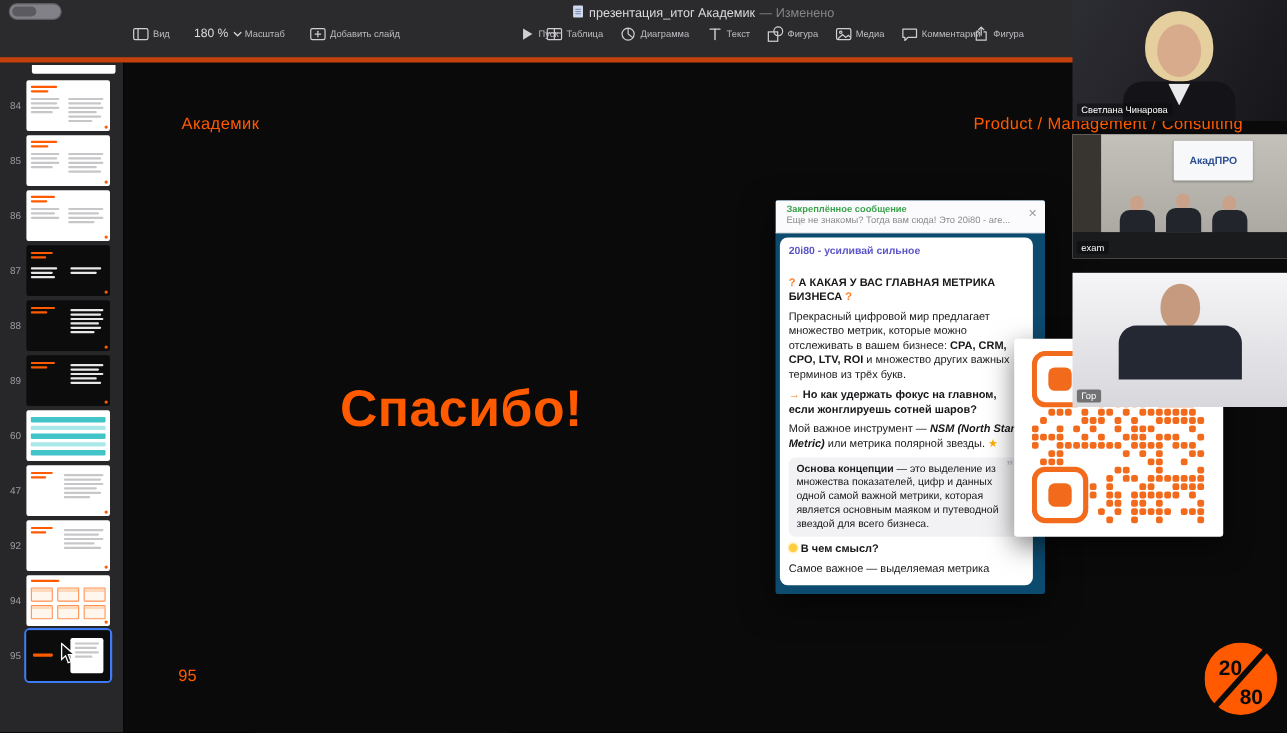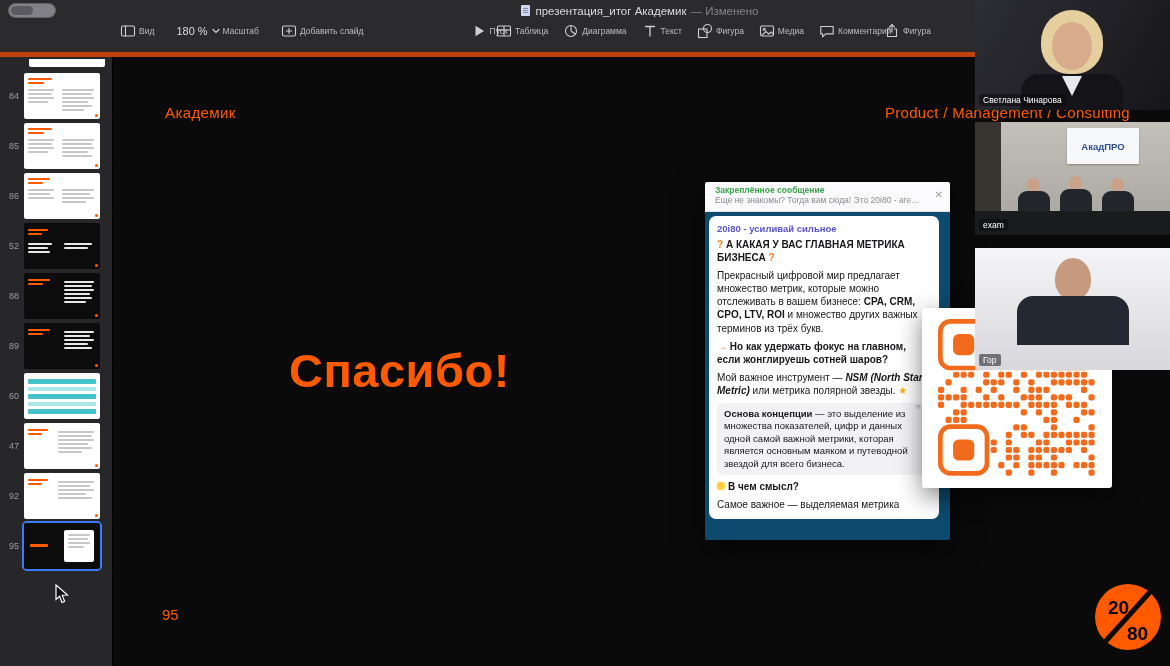--- a/index.html
+++ b/index.html
@@ -37,31 +37,31 @@
   .deco i.yb{background:#f6c84c;border-radius:1px}
   .deco i.gb{width:20px;height:13px;border:1px solid #ff9050;background:linear-gradient(#ffd9ba 0 3px,#fff6ee 3px);border-radius:1px}
   .deco i.card95{background:#fff;border-radius:2px}
   .dot{position:absolute;right:2px;bottom:2px;width:3px;height:3px;border-radius:50%;background:#ff5a00}
 
   
   .canvas{position:absolute;left:113px;top:57px;width:1057px;height:609px;background:#0a0a0a;overflow:hidden}
   .orange{color:#ff5a00}
   .brand{position:absolute;left:52px;top:47px;font-size:15px;letter-spacing:.4px}
   .category{position:absolute;right:40px;top:47px;font-size:15px;letter-spacing:.3px}
-  .big-title{position:absolute;left:176px;top:286px;font-size:47px;font-weight:bold;letter-spacing:.5px}
+  .big-title{position:absolute;left:196px;top:286px;font-size:47px;font-weight:bold;letter-spacing:.5px}
   .pagenum{position:absolute;left:49px;top:549px;font-size:15px}
 
   
   .post{position:absolute;left:592px;top:125px;width:245px;height:358px;background:#0c4a6e;border-radius:2px;box-shadow:0 10px 30px rgba(0,0,0,.55);overflow:hidden}
   .pinbar{height:30px;background:#fbfbfd;border-bottom:1px solid #e3e3e8;padding:3px 8px 0 10px;position:relative}
   .pin-title{font-size:8.5px;color:#3ba34c;font-weight:bold}
   .pin-prev{font-size:8.5px;color:#8a8a90;white-space:nowrap;overflow:hidden;width:208px}
   .pin-close{position:absolute;right:7px;top:8px;color:#9a9aa0;font-size:10px;line-height:1}
   .bubble{position:absolute;left:4px;top:34px;right:11px;background:#fff;border-radius:7px;padding:7px 8px;font-size:10px;line-height:1.32;color:#17171a}
-  .channel{color:#5a54c8;font-weight:bold;font-size:9.5px;margin-bottom:2px}
+  .channel{color:#5a54c8;font-weight:bold;font-size:9.5px;margin-bottom:15px}
   .phead{font-weight:bold;margin-bottom:5px}
   .q{color:#ff7b1c;font-weight:bold}
   .ppar{margin-bottom:5px}
   .arrow{color:#ff7b1c;font-weight:bold}
   .star{color:#ffae00}
   .quote{background:#f2f2f5;border-radius:6px;padding:5px 15px 5px 7px;font-size:9.5px;position:relative;margin-bottom:5px}
   .qmark{position:absolute;right:4px;top:0;color:#bcbcc6;font-size:12px;font-weight:bold}
   .bulb{display:inline-block;width:8px;height:8px;border-radius:50%;background:#ffcf3f;margin-right:3px;box-shadow:0 0 3px #ffd977}
 
   
@@ -281,21 +281,21 @@
               <i style="left:38px;top:20px;width:28px"></i>
               <i style="left:38px;top:24px;width:32px"></i>
               <i style="left:38px;top:28px;width:24px"></i>
       </div>
             <span class="dot"></span>
           </div>
         </div>
     </div>
 
     <div class="srow">
-      <span class="snum">52</span>
+      <span class="snum">87</span>
       <div class="thumbwrap">
           <div class="thumb t-dark">
             <div class="deco">
         <i class="o" style="left:4px;top:6px;width:20px"></i>
               <i class="o" style="left:4px;top:10px;width:14px"></i>
         <i class="w" style="left:4px;top:20px;width:24px"></i>
               <i class="w" style="left:4px;top:24px;width:20px"></i>
               <i class="w" style="left:4px;top:28px;width:22px"></i>
         <i class="w" style="left:40px;top:20px;width:28px"></i>
               <i class="w" style="left:40px;top:24px;width:24px"></i>
@@ -388,20 +388,37 @@
               <i style="left:34px;top:16px;width:36px"></i>
               <i style="left:34px;top:20px;width:28px"></i>
               <i style="left:34px;top:24px;width:34px"></i>
       </div>
             <span class="dot"></span>
           </div>
         </div>
     </div>
 
 
+    <div class="srow">
+      <span class="snum">94</span>
+      <div class="thumbwrap">
+          <div class="thumb">
+            <div class="deco">
+        <i class="o" style="left:4px;top:4px;width:26px"></i>
+        <i class="gb" style="left:4px;top:11px"></i>
+              <i class="gb" style="left:28px;top:11px"></i>
+              <i class="gb" style="left:52px;top:11px"></i>
+        <i class="gb" style="left:4px;top:27px"></i>
+              <i class="gb" style="left:28px;top:27px"></i>
+              <i class="gb" style="left:52px;top:27px"></i>
+      </div>
+            <span class="dot"></span>
+          </div>
+        </div>
+    </div>
 
     <div class="srow">
       <span class="snum">95</span>
       <div class="thumbwrap sel">
           <div class="thumb t-dark">
             <div class="deco">
         <i class="o" style="left:6px;top:21px;width:18px;height:3px"></i>
         <i class="card95" style="left:40px;top:7px;width:30px;height:32px"></i>
         <i style="left:44px;top:11px;width:22px"></i>
               <i style="left:44px;top:15px;width:20px"></i>

